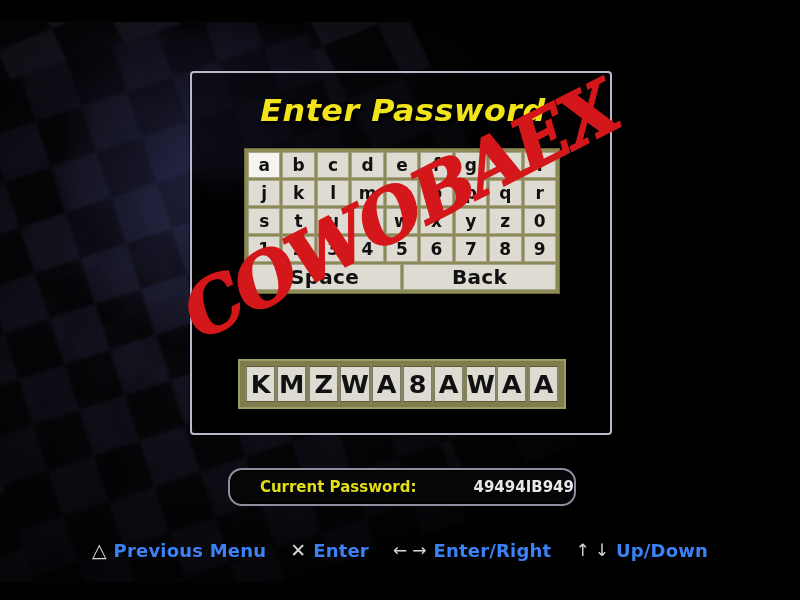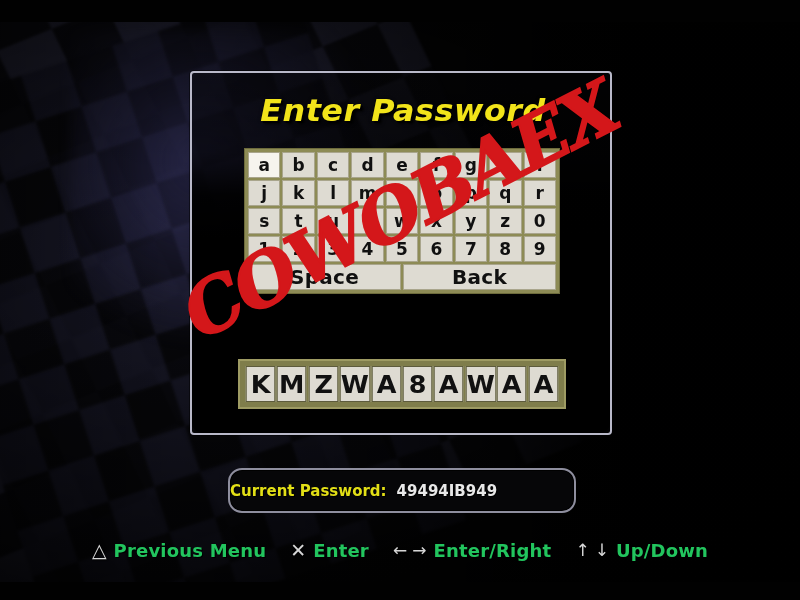--- a/index.html
+++ b/index.html
@@ -128,60 +128,61 @@
     font-weight:bold;
     font-size:25px;
     display:flex; align-items:center; justify-content:center;
     line-height:1;
     transform:scaleX(1.02);
   }
 
   
   #pw-pill {
     position:absolute; left:228px; top:468px;
-    width:348px; height:45px;
+    width:348px; height:38px;
     border:2px solid #8e8e9e;
     border-radius:14px;
     background:#060608;
-    display:flex; align-items:center; justify-content:flex-start;
-    gap:10px;
+    display:flex; align-items:center; justify-content:flex-end;
+    gap:17px;
     box-shadow: inset 0 0 0 1px #000;
   }
   #pw-label {
     font-family:"DejaVu Sans", sans-serif;
     font-size:15px; font-weight:bold;
     color:#e2df16;
     text-shadow:1px 1px 0 #000;
   }
   #pw-value {
     font-family:"DejaVu Sans", sans-serif;
     font-size:15px; font-weight:bold;
     color:#e8e8e8;
     letter-spacing:0px;
     text-shadow:1px 1px 0 #000;
+    margin-left:40px;
   }
 
   
   #hints {
     position:absolute; left:0; top:534px; width:800px; height:32px;
     display:flex; align-items:center; justify-content:center; gap:24px;
   }
   .hint { display:flex; align-items:center; gap:7px; }
   .hint .glyph {
     color:#d6d6d6;
     font-size:19px;
     line-height:1;
     font-family:"DejaVu Sans", sans-serif;
     text-shadow:1px 1px 1px #000;
   }
   .hint .glyph.small { font-size:17px; }
   .hint .htext {
     font-family:"DejaVu Sans", sans-serif;
     font-size:18px; font-weight:bold;
-    color:#22c55e;
+    color:#3b82f6;
     text-shadow:1px 1px 0 #000;
     letter-spacing:.2px;
   }
   .arrowpair { display:flex; gap:5px; align-items:center; }
 
   
   #watermark {
     position:absolute;
     left:400px; top:210px;
     transform: translate(-50%,-50%) rotate(-27deg);

